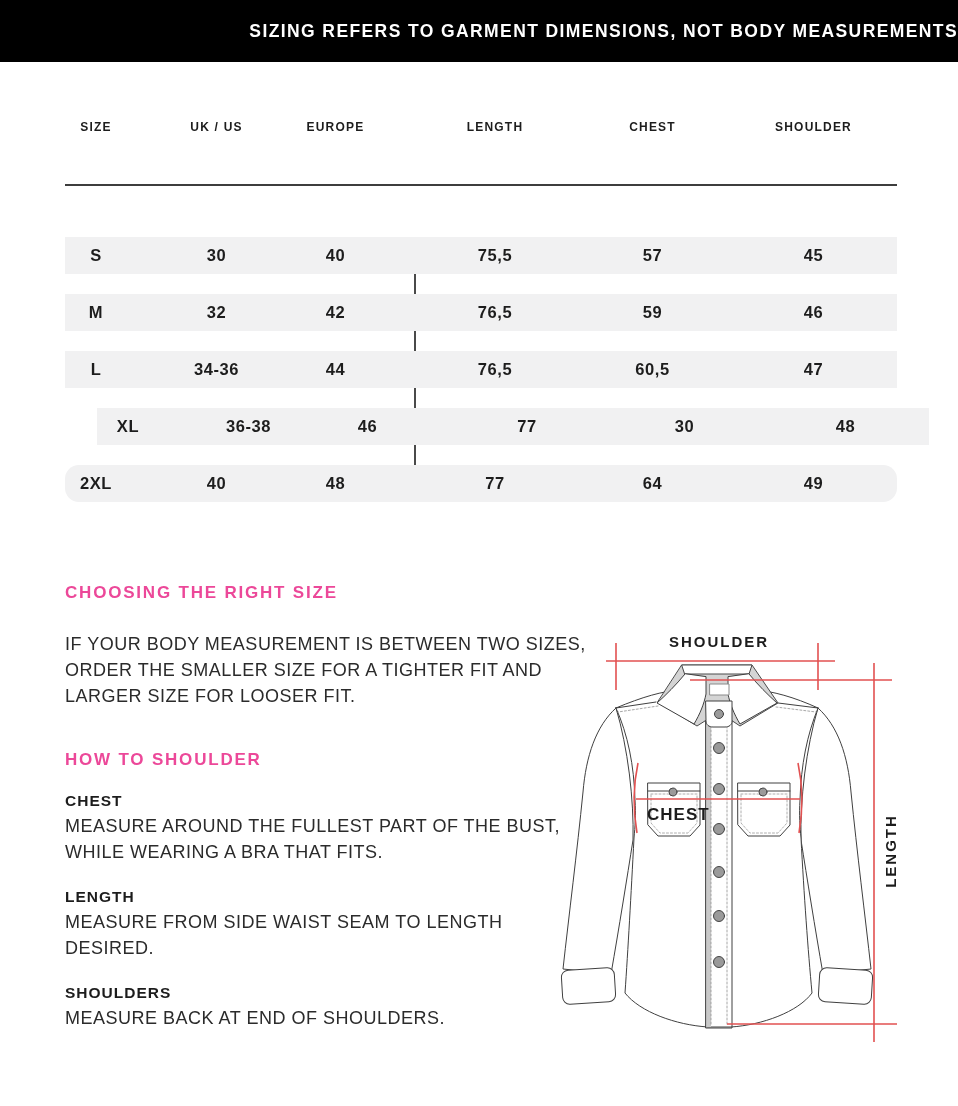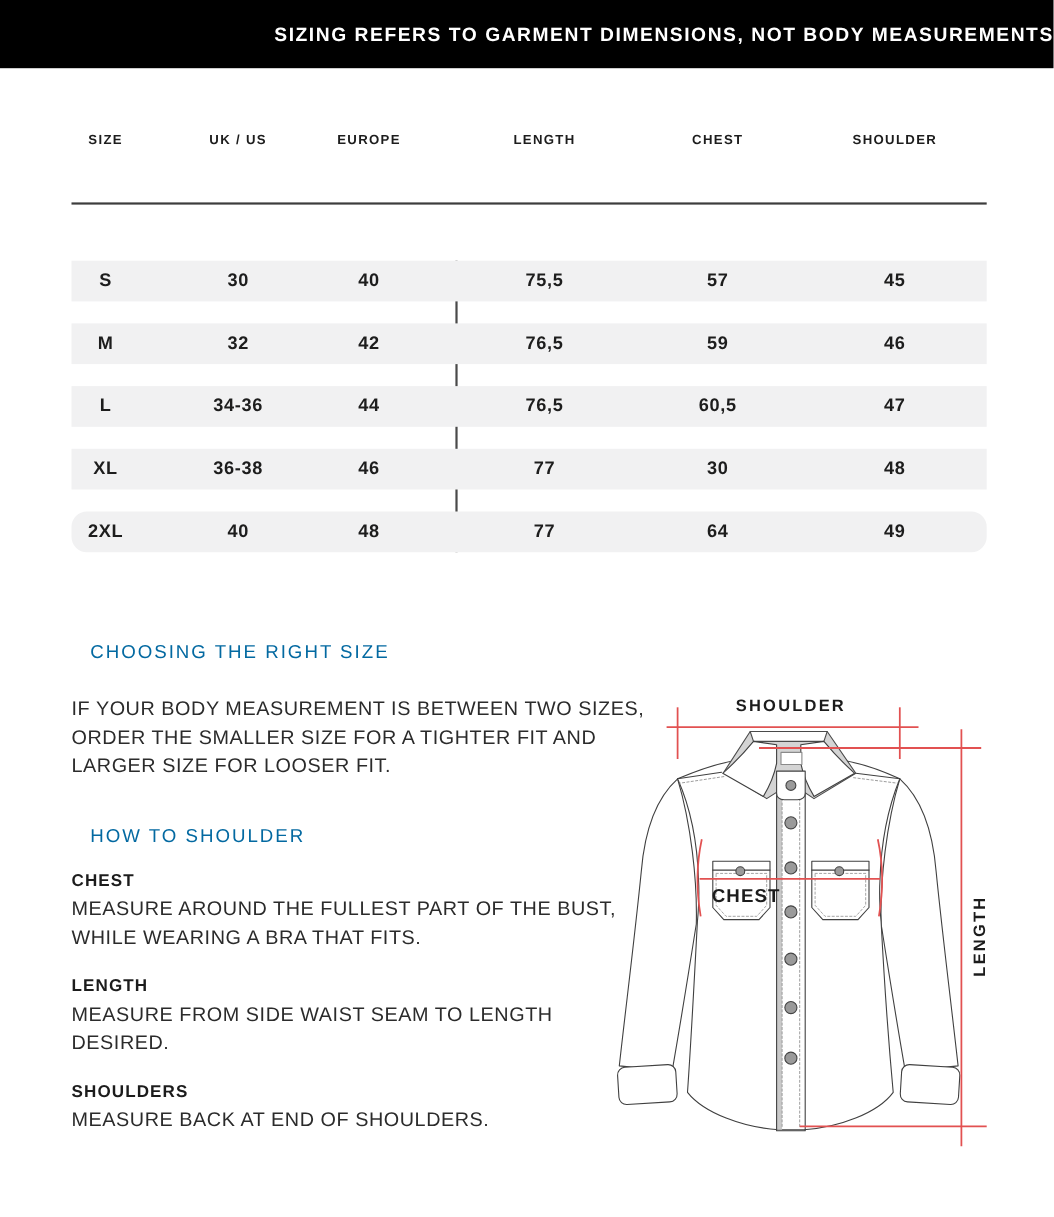--- a/index.html
+++ b/index.html
@@ -29,28 +29,28 @@
   .tgrid > div { text-align:center; font-weight:bold; }
   .tgrid > div:nth-child(1) { padding-right:30px; }
   .tgrid > div:nth-child(3) { padding-right:20px; }
   .thead { top:110px; height:34px; font-size:12px; letter-spacing:1.2px; }
   .thead > div { font-weight:bold; }
   .head-rule {
     position:absolute; left:0; top:184px; width:832px; height:2px; background:#3d3d3d;
   }
   .trow { background:#f1f1f2; font-size:16.5px; letter-spacing:0.6px; }
   .row-0 { top:237px; } .row-1 { top:294px; } .row-2 { top:351px; }
-  .row-3 { top:408px; } .row-4 { top:465px;border-radius:14px; }
+  .row-3 { top:408px;margin-left:32px; } .row-4 { top:465px;border-radius:14px; }
   .vdivider {
     position:absolute; left:349px; top:237px; width:1.5px; height:265px; background:#4a4a4a;
   }
   
   .sec-title {
-    position:absolute; left:82px; font-size:17px; font-weight:normal;
-    letter-spacing:1.8px; color:#0369a1; white-space:nowrap;
+    position:absolute; left:65px; font-size:17px; font-weight:bold;
+    letter-spacing:1.8px; color:#ec4899; white-space:nowrap;
   }
   .sub-title {
     position:absolute; left:65px; font-size:15.5px; font-weight:bold;
     letter-spacing:1px; color:#1c1c1c; white-space:nowrap;
   }
   .body-lines { position:absolute; left:65px; }
   .body-lines .line {
     font-size:18px; letter-spacing:0.5px; line-height:26px;
     color:#2b2b2b; white-space:nowrap;
   }

